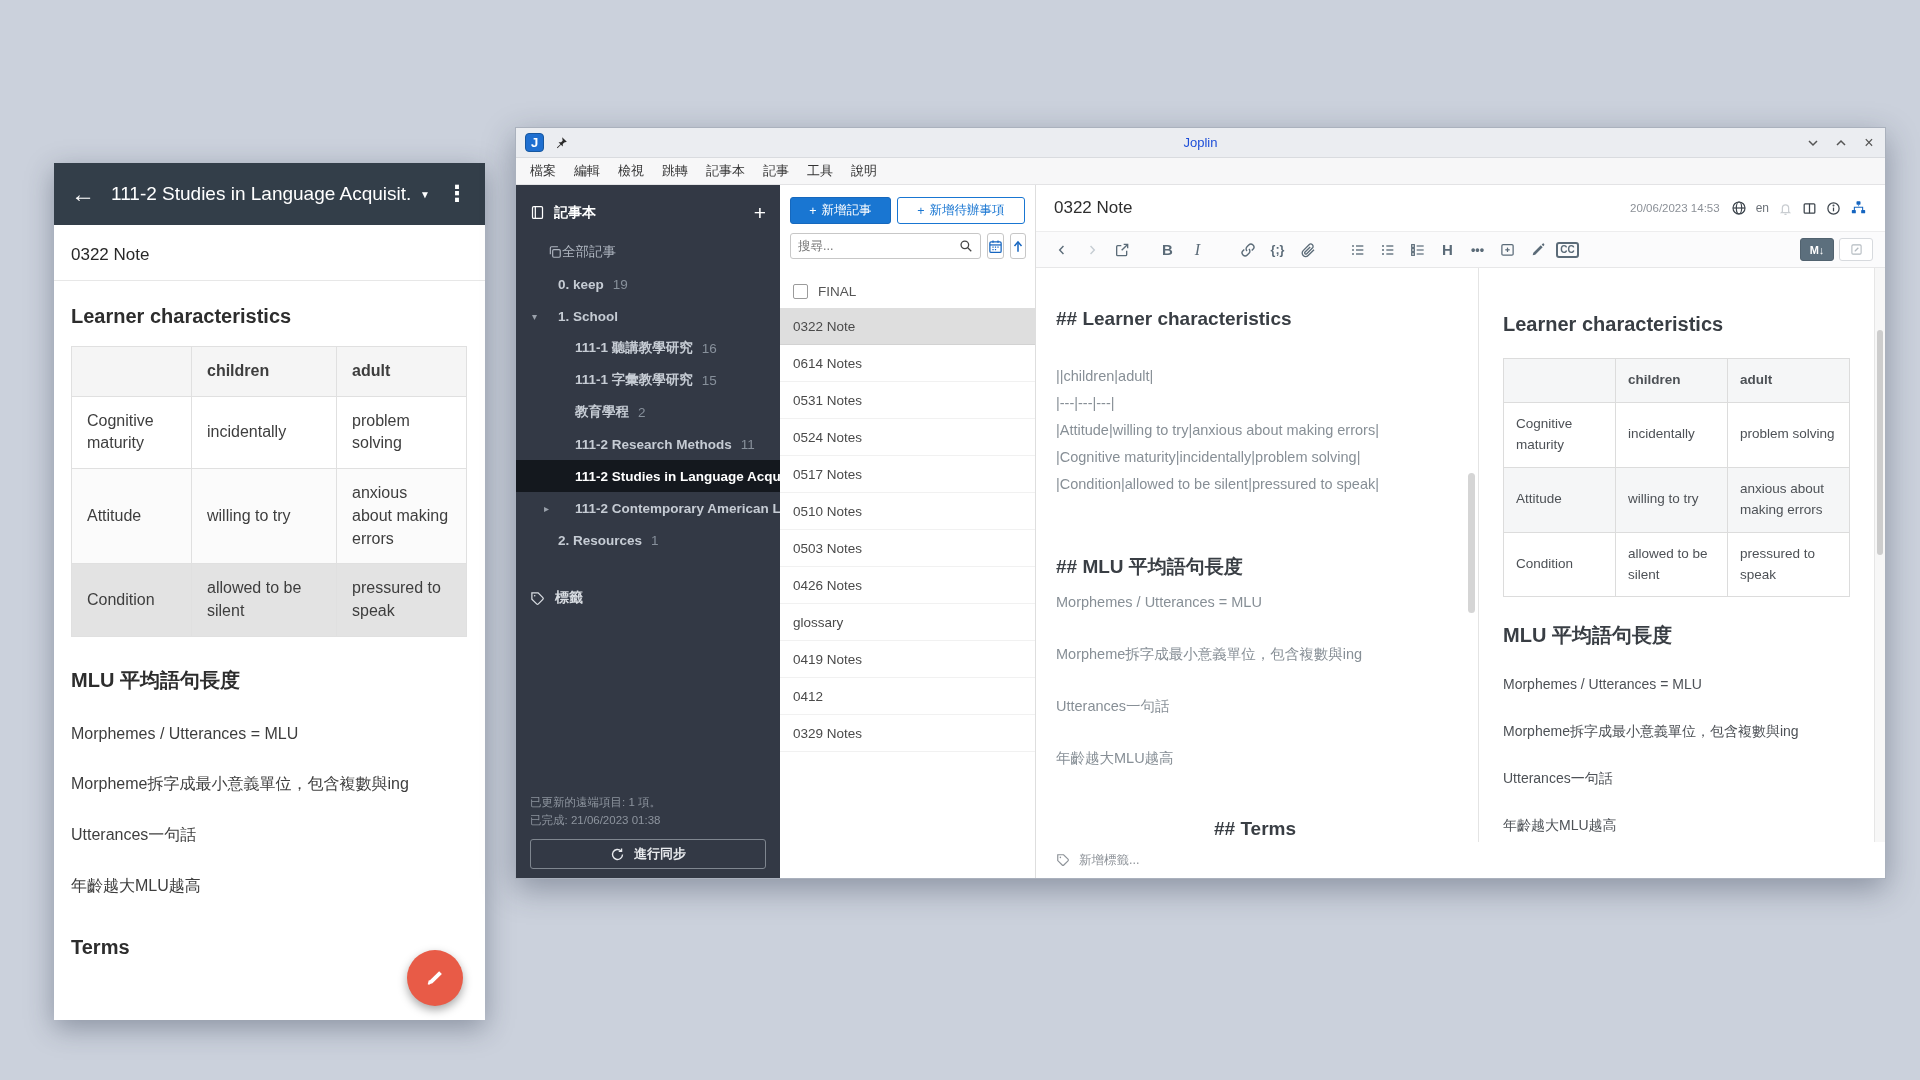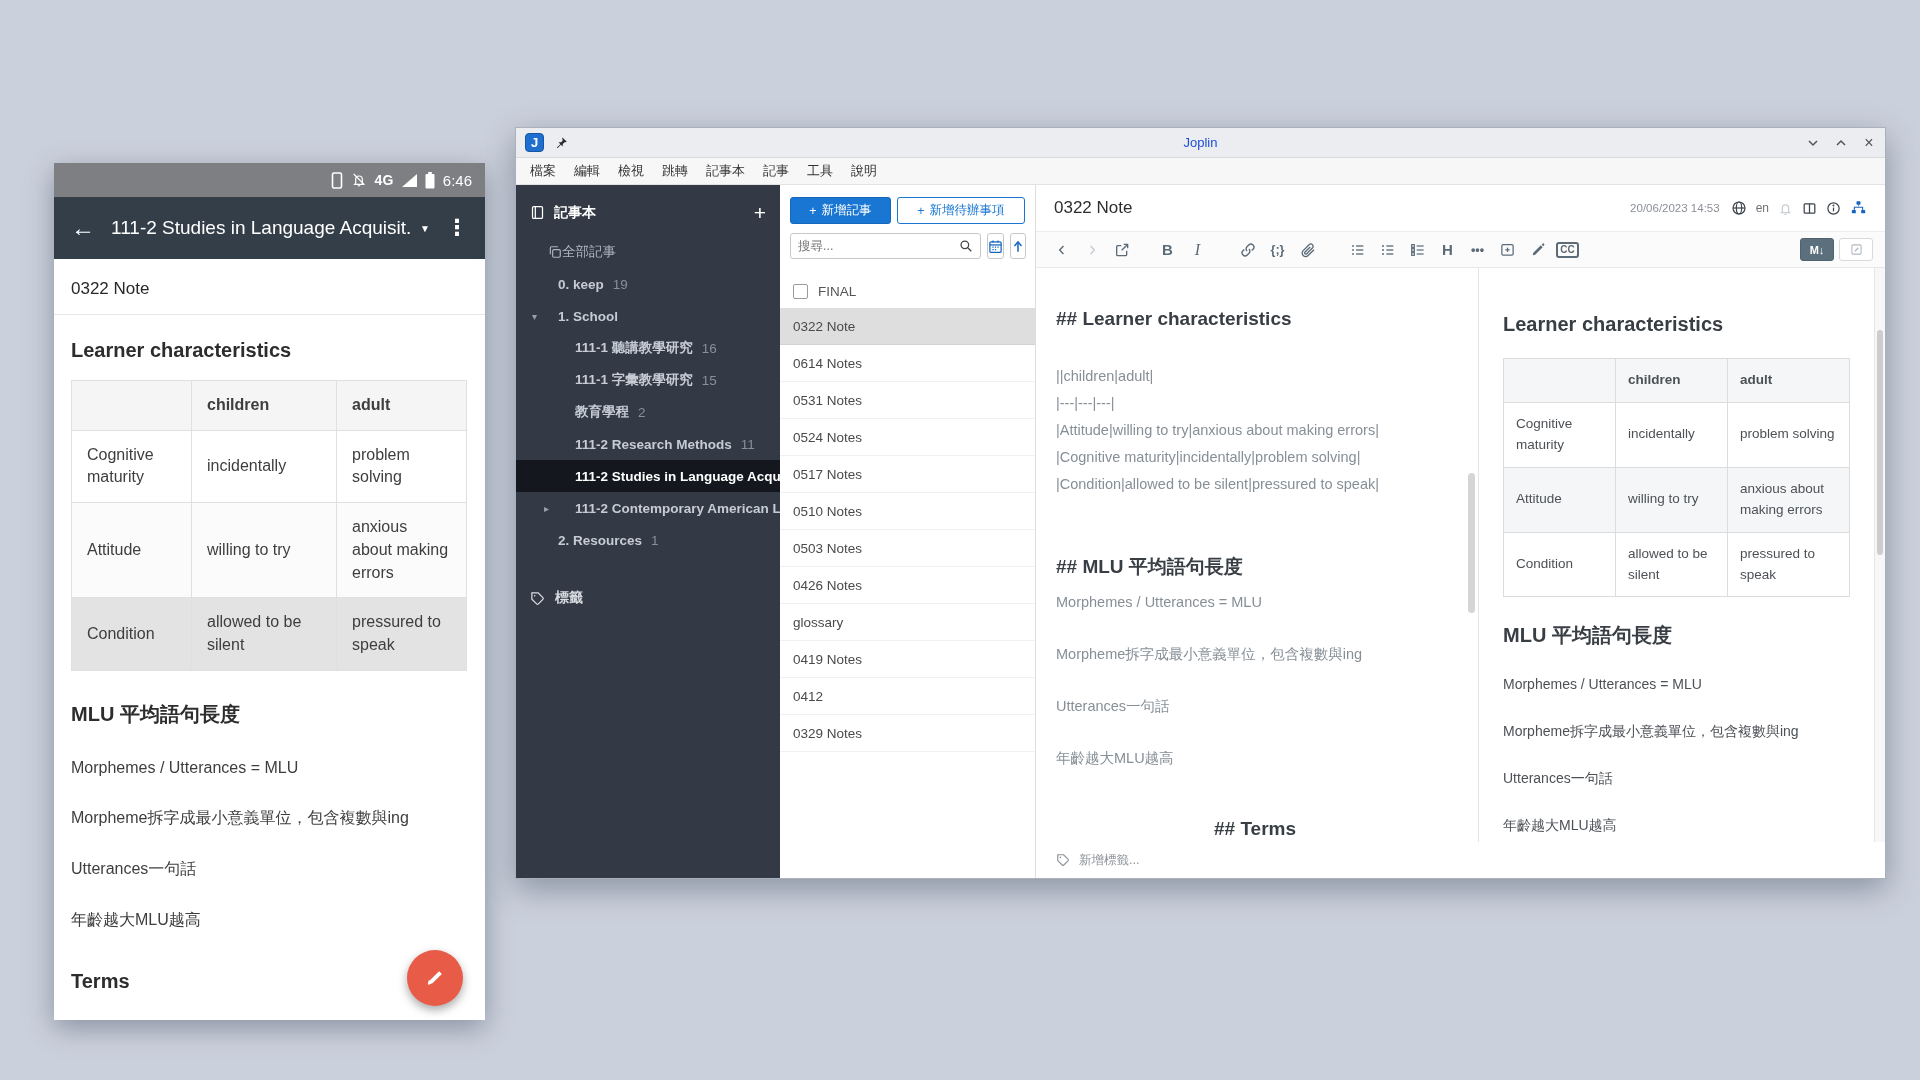--- a/index.html
+++ b/index.html
@@ -151,43 +151,20 @@
   .pv-scrollbar { position:absolute; right:0; top:0; bottom:0; width:11px; background:#f7f7f7;
                   border-left:1px solid #e6e6e6; }
   .pv-thumb { position:absolute; left:2px; right:2px; top:62px; height:225px; background:#cdcdcd; border-radius:4px;}
   .ed-tagbar { height:36px; display:flex; align-items:center; gap:9px; padding:0 20px;
                color:#8d9298; font-size:12.5px; flex:0 0 auto;}
 </style>
 </head>
 <body>
 
 <div class="phone">
-  <div class="p-status">
-    <span>
-      <svg width="12" height="17" viewBox="0 0 12 17">
-          <rect x="1.5" y="1" width="9" height="15" rx="1.5" fill="none" stroke="#fff" stroke-width="1.6"></rect>
-        </svg>
-    </span>
-    <span>
-      <svg width="16" height="16" viewBox="0 0 24 24" fill="none" stroke="#fff" stroke-width="1.8">
-        <path d="M7 17v-6a5 5 0 0 1 10 0v6l1.5 1.5h-13z"></path>
-          <path d="M10.5 20a1.8 1.8 0 0 0 3 0"></path>
-          <line x1="4" y1="3" x2="20" y2="19"></line>
-      </svg>
-    </span>
-    <span class="s-txt">4G</span>
-    <span class="sig-tri"></span>
-    <span>
-      <svg width="10" height="17" viewBox="0 0 10 17">
-          <rect x="3.2" y="0" width="3.6" height="2.4" fill="#fff"></rect>
-          <rect x="0.5" y="2" width="9" height="14.5" rx="1" fill="#fff"></rect>
-        </svg>
-    </span>
-    <span class="p-time">6:46</span>
-  </div>
   <div class="p-appbar">
     <span class="p-back">←</span>
     <span class="p-title">111-2 Studies in Language Acquisit...</span>
     <span class="p-caret">▼</span>
     <span class="p-kebab">⋮</span>
   </div>
   <div class="p-body">
     <div class="p-note-title">0322 Note</div>
     <div class="p-content">
       <div class="p-h2">Learner characteristics</div>
@@ -328,20 +305,33 @@
       </div>
       <div class="sb-tags">
         <span>
           <svg width="15" height="15" viewBox="0 0 24 24" fill="none" stroke="#d9dde2" stroke-width="2">
               <path d="M20.6 13.4L13.4 20.6a2 2 0 0 1-2.8 0L3 13V3h10l7.6 7.6a2 2 0 0 1 0 2.8z"></path>
               <circle cx="7.5" cy="7.5" r="1.3" fill="#d9dde2" stroke="none"></circle>
             </svg>
         </span>
         <span>標籤</span>
       </div>
+      <div class="sb-sync">
+        <div class="sync-txt">已更新的遠端項目: 1 項。</div>
+        <div class="sync-txt">已完成: 21/06/2023 01:38</div>
+        <button class="sync-btn">
+          <span>
+            <svg width="15" height="15" viewBox="0 0 24 24" fill="none" stroke="#e9ebee" stroke-width="2.2">
+              <path d="M20 12a8 8 0 1 1-2.3-5.7"></path>
+                <polyline points="18.5,2.5 18.5,7 14,7"></polyline>
+            </svg>
+          </span>
+          <span>進行同步</span>
+        </button>
+      </div>
     </div>
 
     <div class="j-notelist">
       <div class="nl-btnrow">
         <div class="btn-newnote">
           <span>+</span>
           <span>新增記事</span>
         </div>
         <div class="btn-newtodo">
           <span>+</span>

